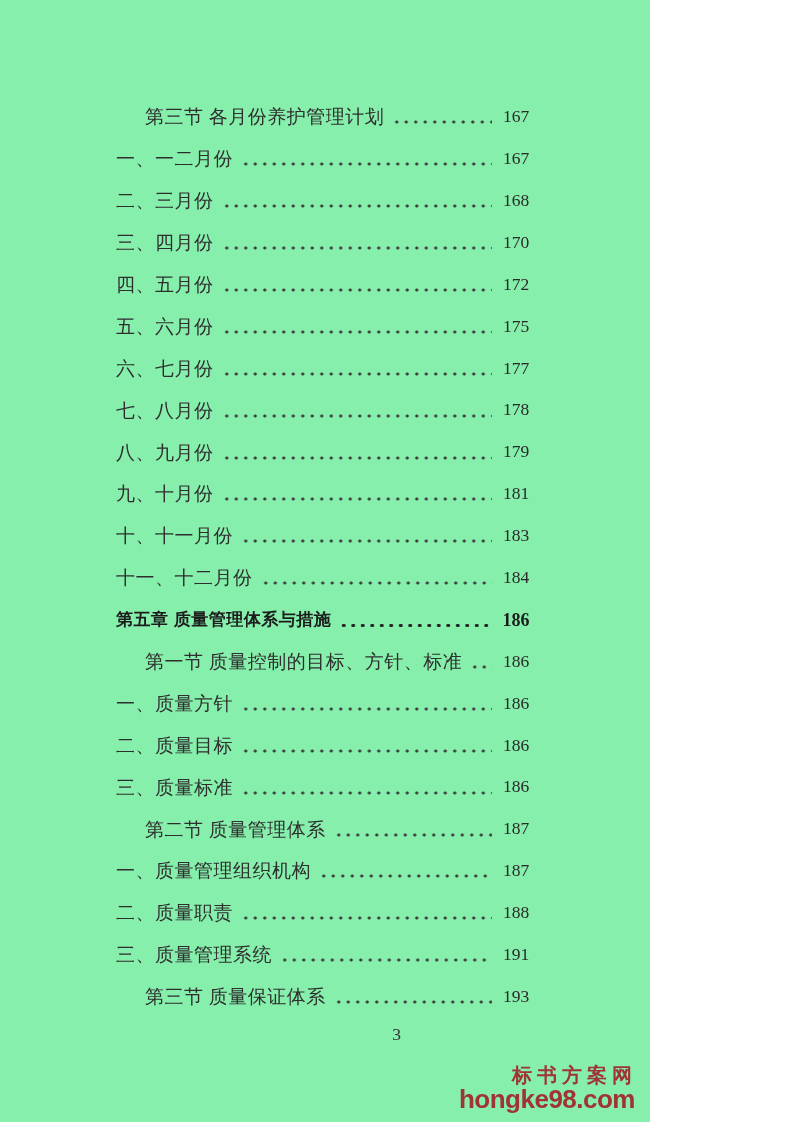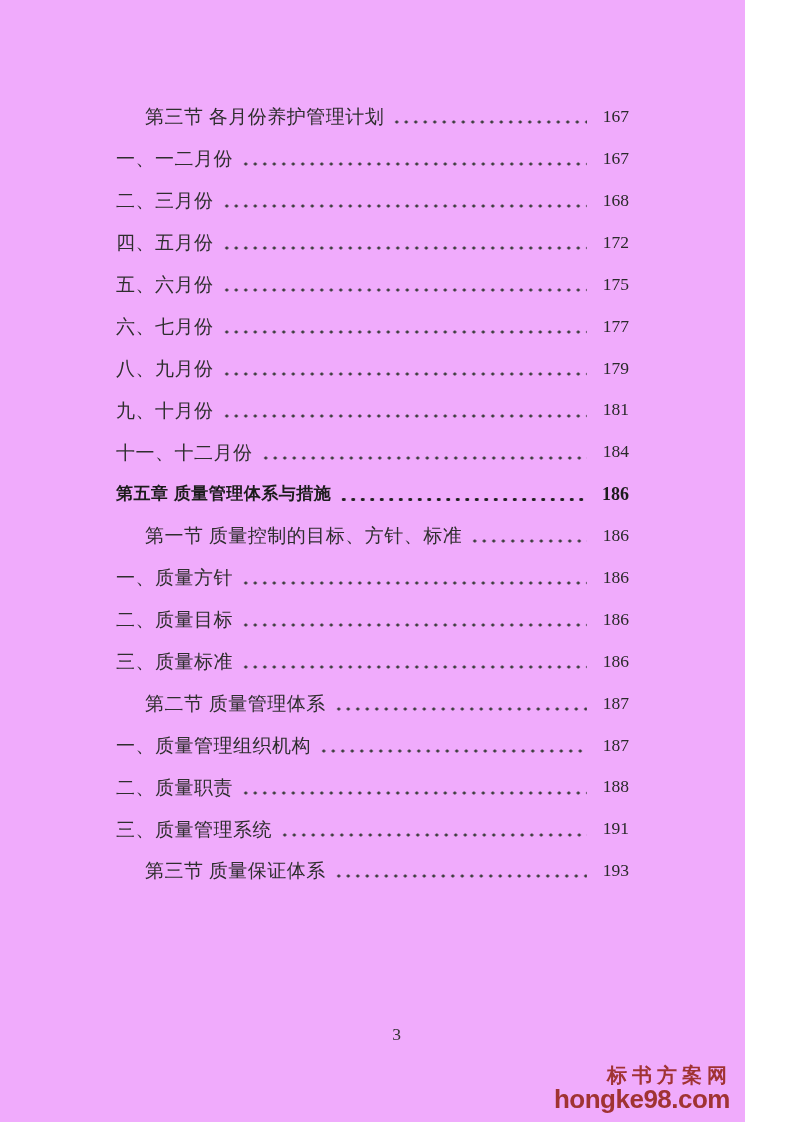--- a/index.html
+++ b/index.html
@@ -2,23 +2,23 @@
 <html><head>
 <meta charset="utf-8">
 <style>
   html, body {
     margin: 0;
     padding: 0;
     background: #ffffff;
   }
   .page {
     position: relative;
-    width: 745px;
+    width: 650px;
     height: 1122px;
-    background: #f0abfc;
+    background: #86efac;
     overflow: hidden;
     font-family: "Liberation Serif", "DejaVu Serif", serif;
     color: #2e2e2e;
   }
   .toc {
     position: absolute;
     top: 96px;
     left: 0;
     right: 116px;
   }
@@ -53,21 +53,21 @@
     background-repeat: repeat-x;
     background-position: left calc(100% - 2px);
   }
   .toc-row.level-chapter .leader {
     height: 20px;
     background-image: radial-gradient(circle, #222222 1.6px, rgba(0,0,0,0) 2px);
     background-size: 9.5px 5px;
   }
   .pagenum {
     width: 36px;
-    text-align: right;
+    text-align: center;
     font-size: 17.5px;
     font-family: "Liberation Serif", "DejaVu Serif", serif;
     color: #2a2a2a;
   }
   .toc-row.level-chapter .pagenum {
     font-weight: bold;
     font-size: 18px;
     color: #1c1c1c;
   }
   .footer-pagenum {
@@ -118,52 +118,67 @@
       <span class="leader"></span>
       <span class="pagenum">167</span>
     </div>
 
     <div class="toc-row level-item">
       <span class="label">二、三月份</span>
       <span class="leader"></span>
       <span class="pagenum">168</span>
     </div>
 
+    <div class="toc-row level-item">
+      <span class="label">三、四月份</span>
+      <span class="leader"></span>
+      <span class="pagenum">170</span>
+    </div>
 
     <div class="toc-row level-item">
       <span class="label">四、五月份</span>
       <span class="leader"></span>
       <span class="pagenum">172</span>
     </div>
 
     <div class="toc-row level-item">
       <span class="label">五、六月份</span>
       <span class="leader"></span>
       <span class="pagenum">175</span>
     </div>
 
     <div class="toc-row level-item">
       <span class="label">六、七月份</span>
       <span class="leader"></span>
       <span class="pagenum">177</span>
     </div>
 
+    <div class="toc-row level-item">
+      <span class="label">七、八月份</span>
+      <span class="leader"></span>
+      <span class="pagenum">178</span>
+    </div>
 
     <div class="toc-row level-item">
       <span class="label">八、九月份</span>
       <span class="leader"></span>
       <span class="pagenum">179</span>
     </div>
 
     <div class="toc-row level-item">
       <span class="label">九、十月份</span>
       <span class="leader"></span>
       <span class="pagenum">181</span>
     </div>
 
+    <div class="toc-row level-item">
+      <span class="label">十、十一月份</span>
+      <span class="leader"></span>
+      <span class="pagenum">183</span>
+    </div>
 
     <div class="toc-row level-item">
       <span class="label">十一、十二月份</span>
       <span class="leader"></span>
       <span class="pagenum">184</span>
     </div>
 
     <div class="toc-row level-chapter">
       <span class="label">第五章 质量管理体系与措施</span>
       <span class="leader"></span>

